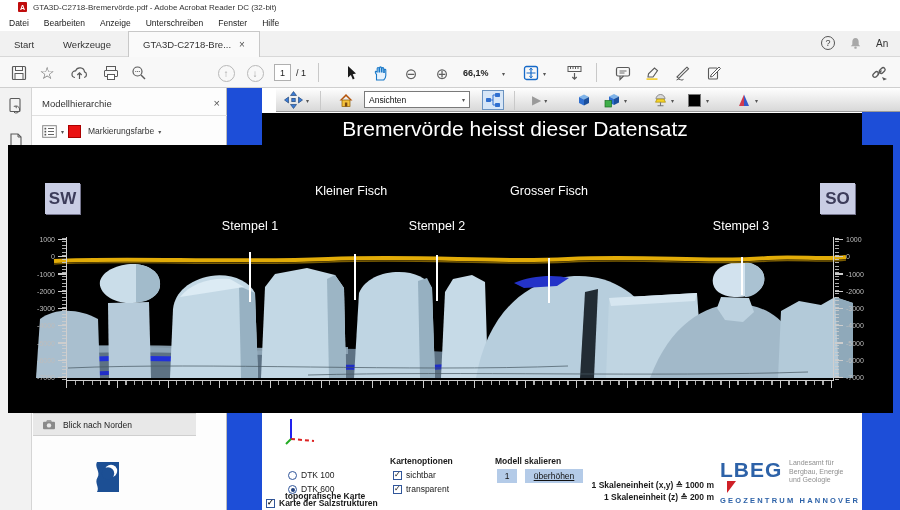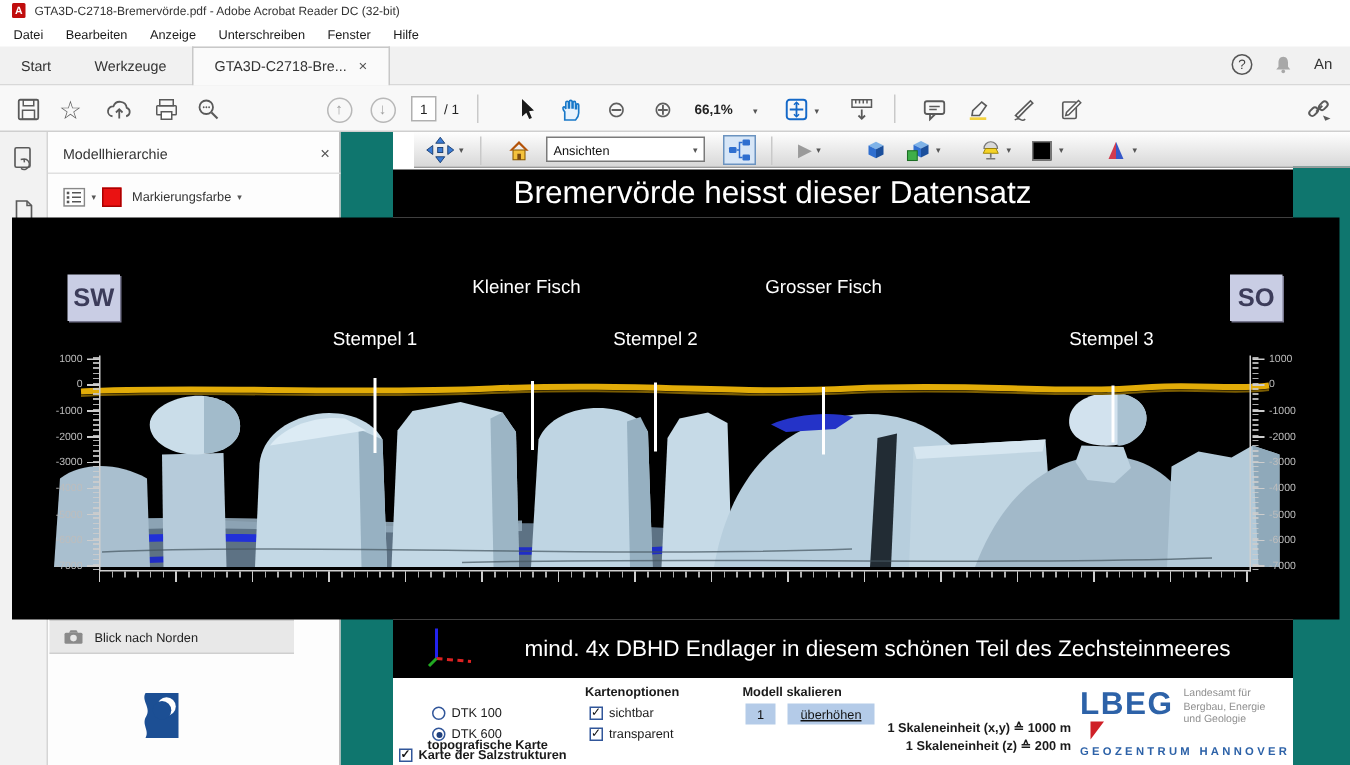--- a/index.html
+++ b/index.html
@@ -2,21 +2,21 @@
 <html><head>
 <meta charset="utf-8">
 <style>
   * { margin:0; padding:0; box-sizing:border-box; }
   html,body { width:900px; height:510px; }
   body { font-family:"Liberation Sans", sans-serif; background:#fff; }
   #app { position:relative; width:900px; height:510px; overflow:hidden; background:#fff; }
   .abs { position:absolute; }
 
   
-  .titlebar { left:0; top:0; width:900px; height:14px; background:#fff; display:flex; align-items:center; padding-left:8px; }
+  .titlebar { left:0; top:0; width:900px; height:14px; background:#fff; display:flex; align-items:center; padding-left:18px; }
   .appicon { width:9px; height:10px; background:#c00d0d; color:#fff; font-size:7px; font-weight:bold; display:flex; align-items:center; justify-content:center; border-radius:1px; }
   .titletext { font-size:8px; color:#333; margin-left:6px; white-space:nowrap; }
 
   .menubar { left:0; top:14px; width:900px; height:17px; background:#fff; display:flex; align-items:center; gap:15px; padding-left:9px; }
   .menubar span { font-size:8.5px; color:#1a1a1a; cursor:default; }
 
   .tabbar { left:0; top:31px; width:900px; height:26px; background:#f1f1f1; border-bottom:1px solid #d8d8d8; }
   .tab { position:absolute; top:0; height:26px; display:flex; align-items:center; justify-content:center; font-size:9.5px; color:#333; }
   .tab.active { background:#fafafa; border:1px solid #c8c8c8; border-bottom:none; }
   .tabclose { margin-left:8px; color:#555; font-size:10px; }
@@ -25,21 +25,21 @@
   .toolbar { left:0; top:57px; width:900px; height:31px; background:#f8f8f8; border-bottom:1px solid #cfcfcf; }
   .tbtn { position:absolute; top:5px; width:22px; height:22px; display:flex; align-items:center; justify-content:center; }
   .vsep { position:absolute; top:6px; width:1px; height:19px; background:#c9c9c9; }
   .circbtn { width:17px; height:17px; border:1px solid #b8b8b8; border-radius:50%; color:#9f9f9f; font-size:10px; display:flex; align-items:center; justify-content:center; }
   .pagebox { position:absolute; top:7px; width:17px; height:17px; border:1px solid #b0b0b0; background:#fff; font-size:9px; color:#222; display:flex; align-items:center; justify-content:center; }
   .tbtext { position:absolute; font-size:9px; color:#222; top:11px; }
   .crt { font-size:6px; color:#555; }
   .glyph { font-size:15px; color:#5f5f5f; line-height:1; }
 
   
-  .content { left:0; top:88px; width:900px; height:422px; background:#0f766e; }
+  .content { left:0; top:88px; width:900px; height:422px; background:#1d4ed8; }
   .rail { left:0; top:0; width:32px; height:422px; background:#f2f2f2; border-right:1px solid #d5d5d5; z-index:2; }
   .panel { left:32px; top:0; width:195px; height:422px; background:#fdfdfd; border-right:1px solid #bcbcbc; z-index:2; }
   .panelheader { left:10px; top:6px; width:178px; height:18px; display:flex; justify-content:space-between; align-items:center; }
   .paneltitle { font-size:9.5px; color:#333; }
   .panelclose { font-size:11px; color:#555; }
   .panelrule { left:0; top:27px; width:195px; height:1px; background:#e0e0e0; }
   .markrow { left:10px; top:33px; width:180px; height:20px; display:flex; align-items:center; gap:4px; }
   .redsq { width:13px; height:13px; background:#ea1212; border:1px solid #a00; }
   .marklabel { font-size:8.5px; color:#333; margin-left:3px; }
   .viewrow { left:1px; top:325px; width:163px; height:23px; background:#e8e8e8; border-top:1px solid #cfcfcf; border-bottom:1px solid #cfcfcf; display:flex; align-items:center; gap:7px; padding-left:9px; z-index:4; }
@@ -441,21 +441,20 @@
 
       <div class="badge" style="left:37px;top:38px;">SW</div>
       <div class="badge" style="left:812px;top:38px;">SO</div>
       <span class="slabel" style="left:343px;top:39px;">Kleiner Fisch</span>
       <span class="slabel" style="left:541px;top:39px;">Grosser Fisch</span>
       <span class="slabel" style="left:242px;top:74px;">Stempel 1</span>
       <span class="slabel" style="left:429px;top:74px;">Stempel 2</span>
       <span class="slabel" style="left:733px;top:74px;">Stempel 3</span>
     </div>
 
-    <div class="abs strip stripcaption">mind. 4x DBHD Endlager in diesem schönen Teil des Zechsteinmeeres</div>
     <svg class="abs" style="left:282px;top:328px;z-index:4;" width="36" height="30" viewBox="0 0 36 30">
       <line x1="9" y1="3" x2="9" y2="23" stroke="#2222ee" stroke-width="2"></line>
       <line x1="9" y1="23" x2="32" y2="25" stroke="#dd2222" stroke-width="2" stroke-dasharray="4,3"></line>
       <line x1="9" y1="23" x2="4" y2="28" stroke="#22aa22" stroke-width="2"></line>
     </svg>
 
     <div class="abs legend">
       <span class="lhead" style="left:23px;top:4px;margin-top:35px;">topografische Karte</span>
       <div class="litem" style="left:26px;top:18px;">
         <span class="radio"></span>

